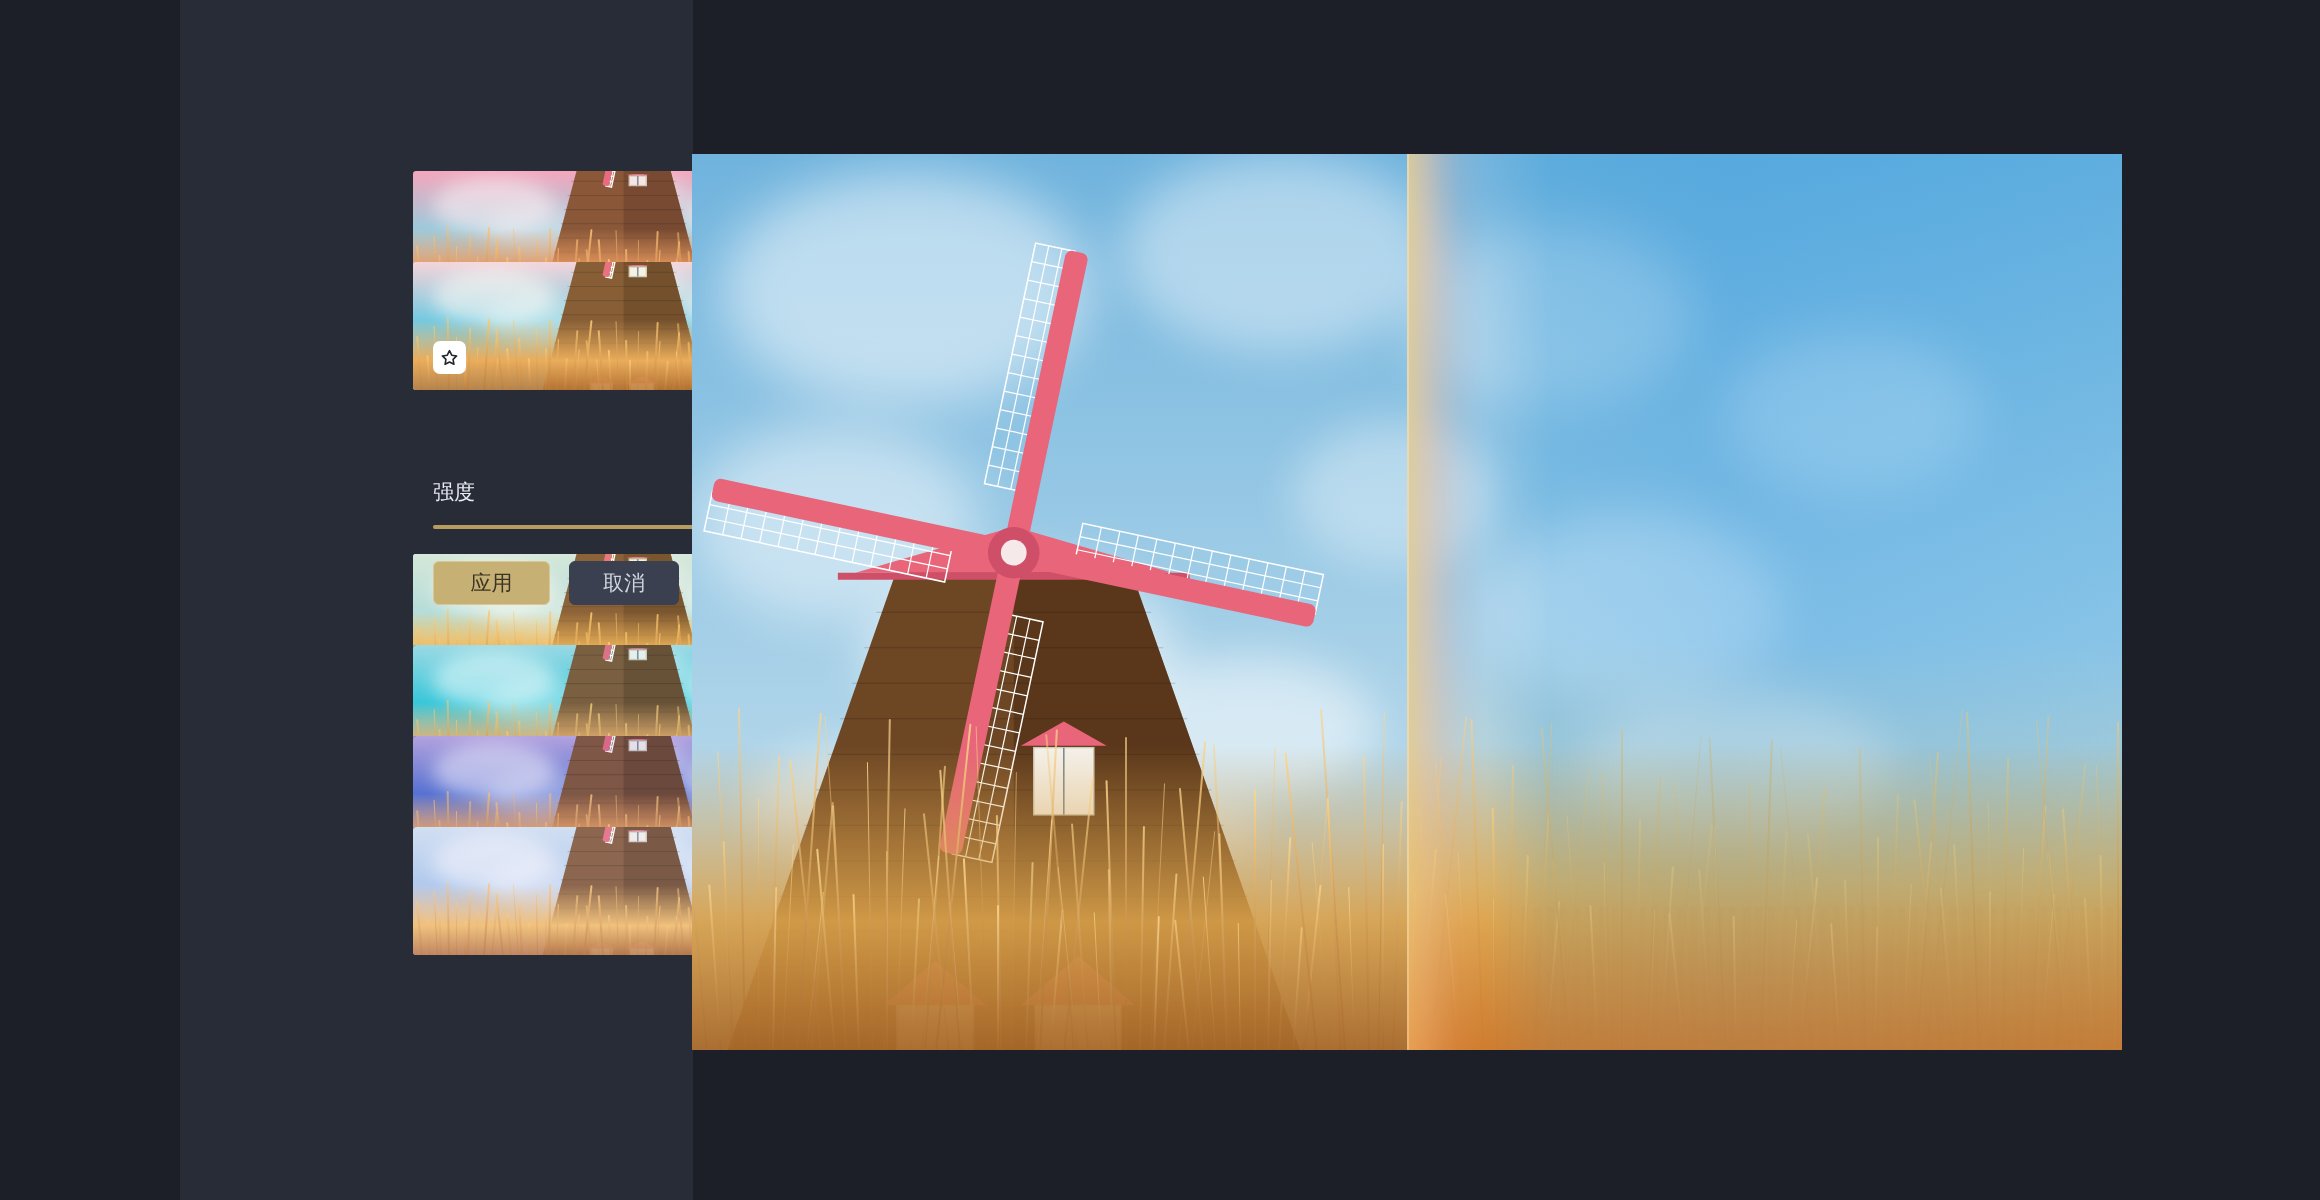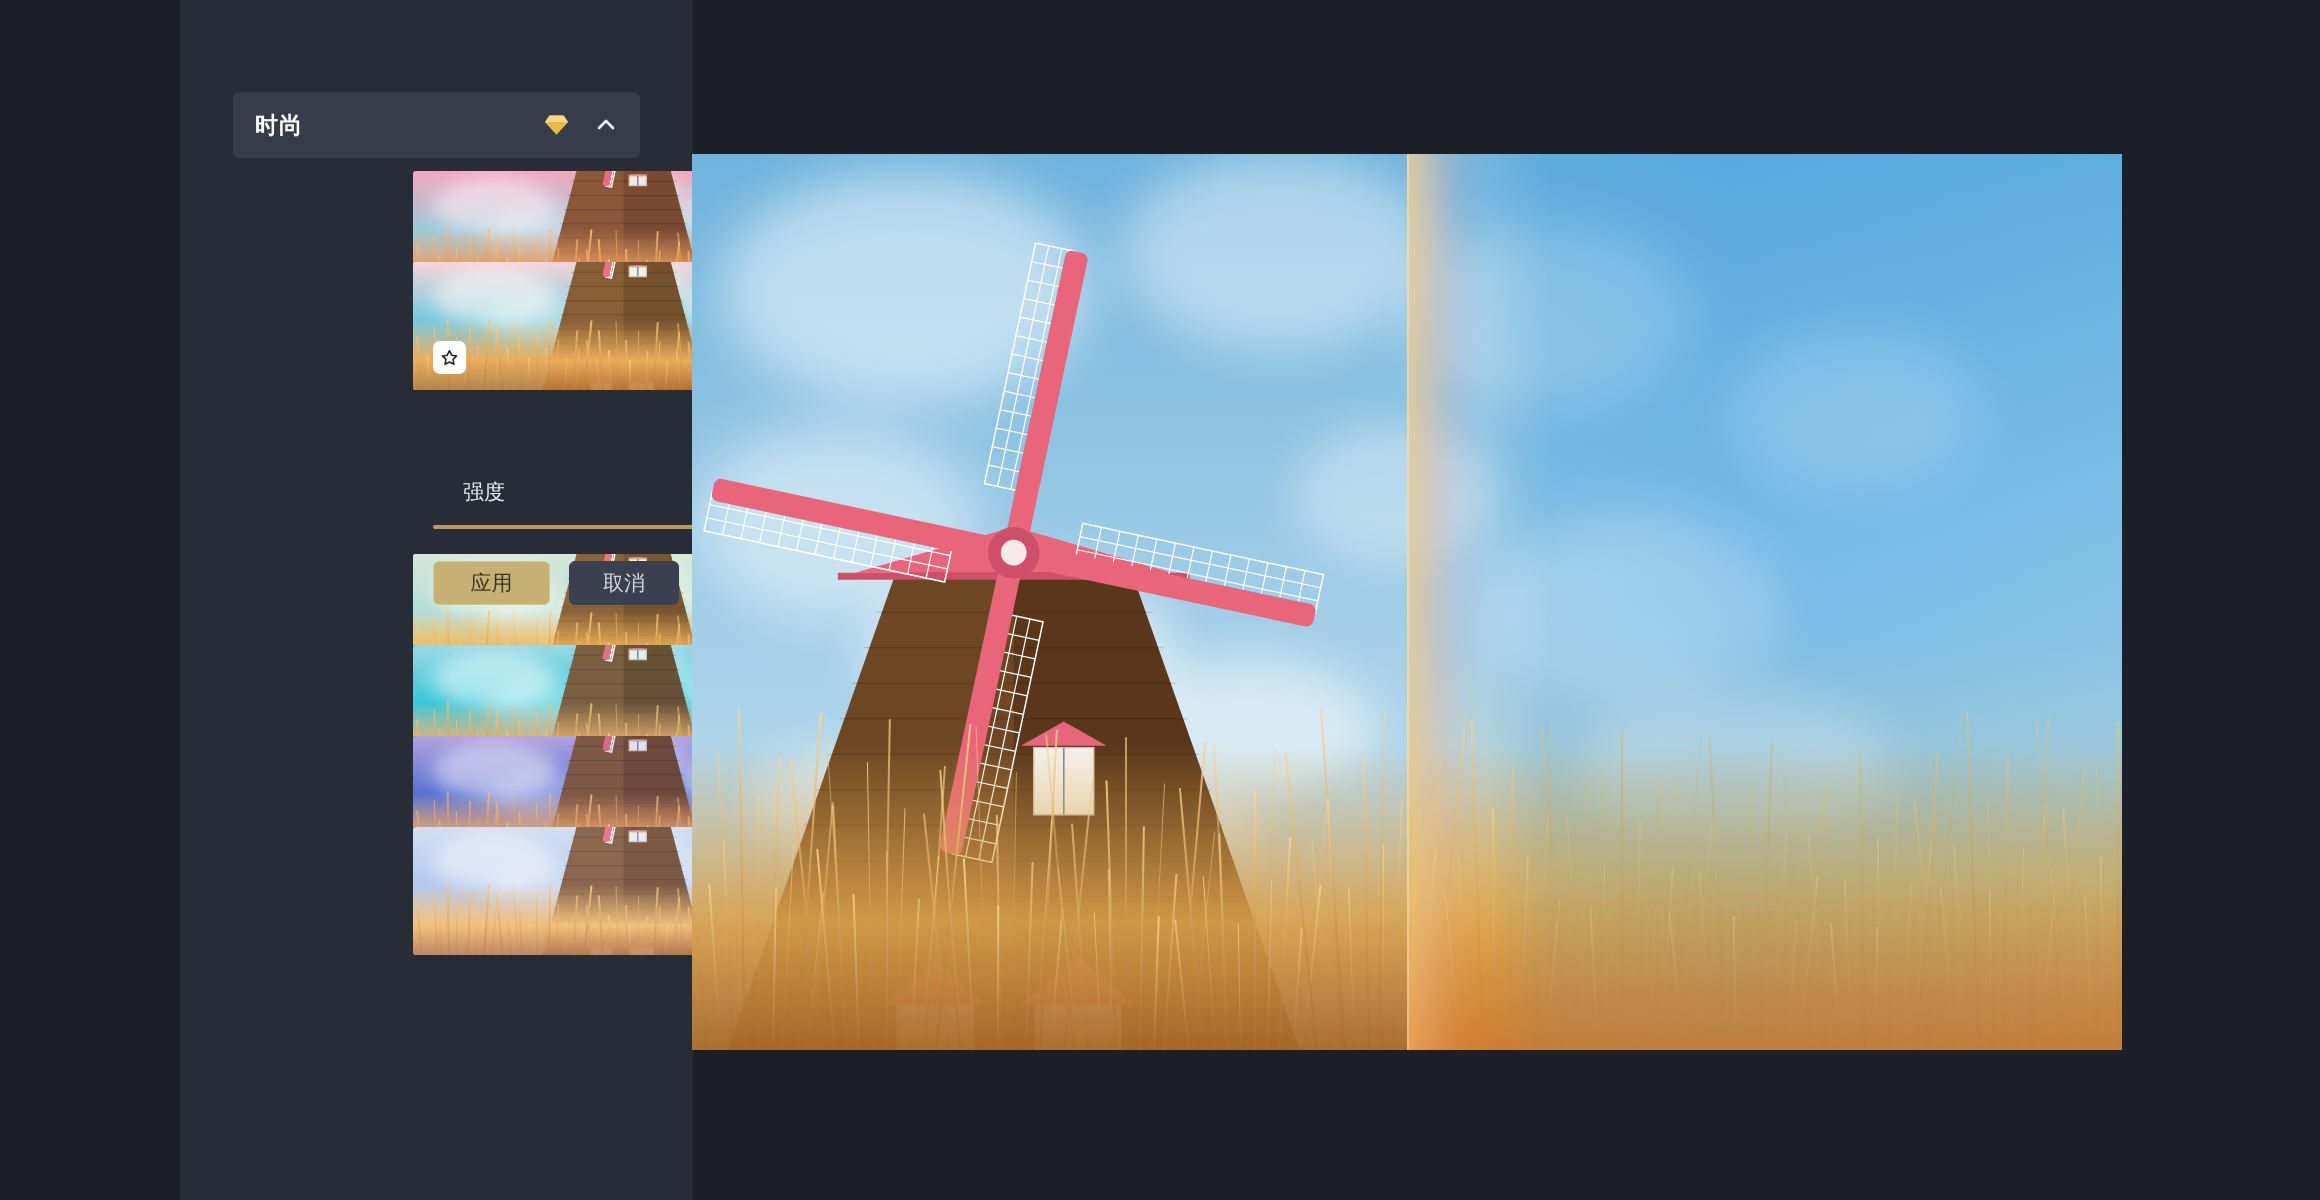--- a/index.html
+++ b/index.html
@@ -49,21 +49,21 @@
     position:absolute; right:18px; bottom:18px;
     color:#fff; font-size:21px; font-weight:700;
     text-shadow:0 1px 4px rgba(0,0,0,.55);
   }
 
   
   #strength-row {
     position:absolute; left:253px; top:478px; width:368px;
     display:flex; align-items:baseline; justify-content:space-between;
   }
-  #strength-label { color:#e9ecf2; font-size:21px;margin-left:30px; }
+  #strength-label { color:#e9ecf2; font-size:21px; }
   #strength-value { color:#e9ecf2; font-size:21px; }
 
   #slider { position:absolute; left:253px; top:516px; width:372px; height:22px; cursor:pointer; }
   #slider-track {
     position:absolute; left:0; top:9px; width:100%; height:4px;
     background:#4a4f5c; border-radius:2px;
   }
   #slider-fill {
     position:absolute; left:0; top:9px; height:4px;
     background:#b79c5f; border-radius:2px;
@@ -98,37 +98,20 @@
     background:rgba(255,255,255,.25);
   }
 </style>
 </head>
 <body>
 
 <div id="app">
 
   <div id="sidebar">
 
-    <div id="panel-header">
-      <span id="panel-title">时尚</span>
-      <span class="hdr-icons">
-        <span class="gem">
-          <svg width="25" height="22" viewBox="0 0 25 22">
-            <path d="M5.5 1.5 L19.5 1.5 L24 8 L12.5 20.5 L1 8 Z" fill="#f0c04a"></path>
-            <path d="M5.5 1.5 L19.5 1.5 L24 8 L1 8 Z" fill="#f7d780"></path>
-            <path d="M12.5 20.5 L1 8 L24 8 Z" fill="#eab942"></path>
-          </svg>
-        </span>
-        <span class="chev">
-          <svg width="24" height="24" viewBox="0 0 24 24">
-            <path d="M5 15 L12 8 L19 15" fill="none" stroke="#f2f4f8" stroke-width="2.6" stroke-linecap="round" stroke-linejoin="round"></path>
-          </svg>
-        </span>
-      </span>
-    </div>
 
     <div id="thumbs-host">
         <div class="thumb" style="top: 171px;">
           <div class="thumb-img" style="background: linear-gradient(rgb(243, 169, 191) 0%, rgb(143, 208, 226) 45%, rgb(191, 227, 236) 100%);">
             <div class="sc-cloud" style="left: 20.25px; top: 6.4px; width: 121.5px; height: 57.6px; background: rgba(255, 255, 255, 0.55); filter: blur(9px);"></div>
             <div class="sc-cloud" style="left: 170.1px; top: 0px; width: 105.3px; height: 51.2px; background: rgba(255, 255, 255, 0.45); filter: blur(9px);"></div>
             <div class="sc-cloud" style="left: 267.3px; top: 15.36px; width: 137.7px; height: 61.44px; background: rgba(255, 255, 255, 0.6); filter: blur(10px);"></div>
             <div class="sc-cloud" style="left: 72.9px; top: 35.84px; width: 113.4px; height: 51.2px; background: rgba(255, 255, 255, 0.4); filter: blur(11px);"></div>
             <div class="sc-city" style="left: 234.9px; width: 170.1px; height: 20.48px; background: repeating-linear-gradient(90deg, rgba(120, 155, 175, 0.55) 0px, rgba(120, 155, 175, 0.55) 7px, rgba(255, 255, 255, 0) 7px, rgba(255, 255, 255, 0) 13px); opacity: 0.75;"></div>
             <svg width="405" height="128" viewBox="0 0 405 128" style="position: absolute; left: 0px; top: 0px;">

